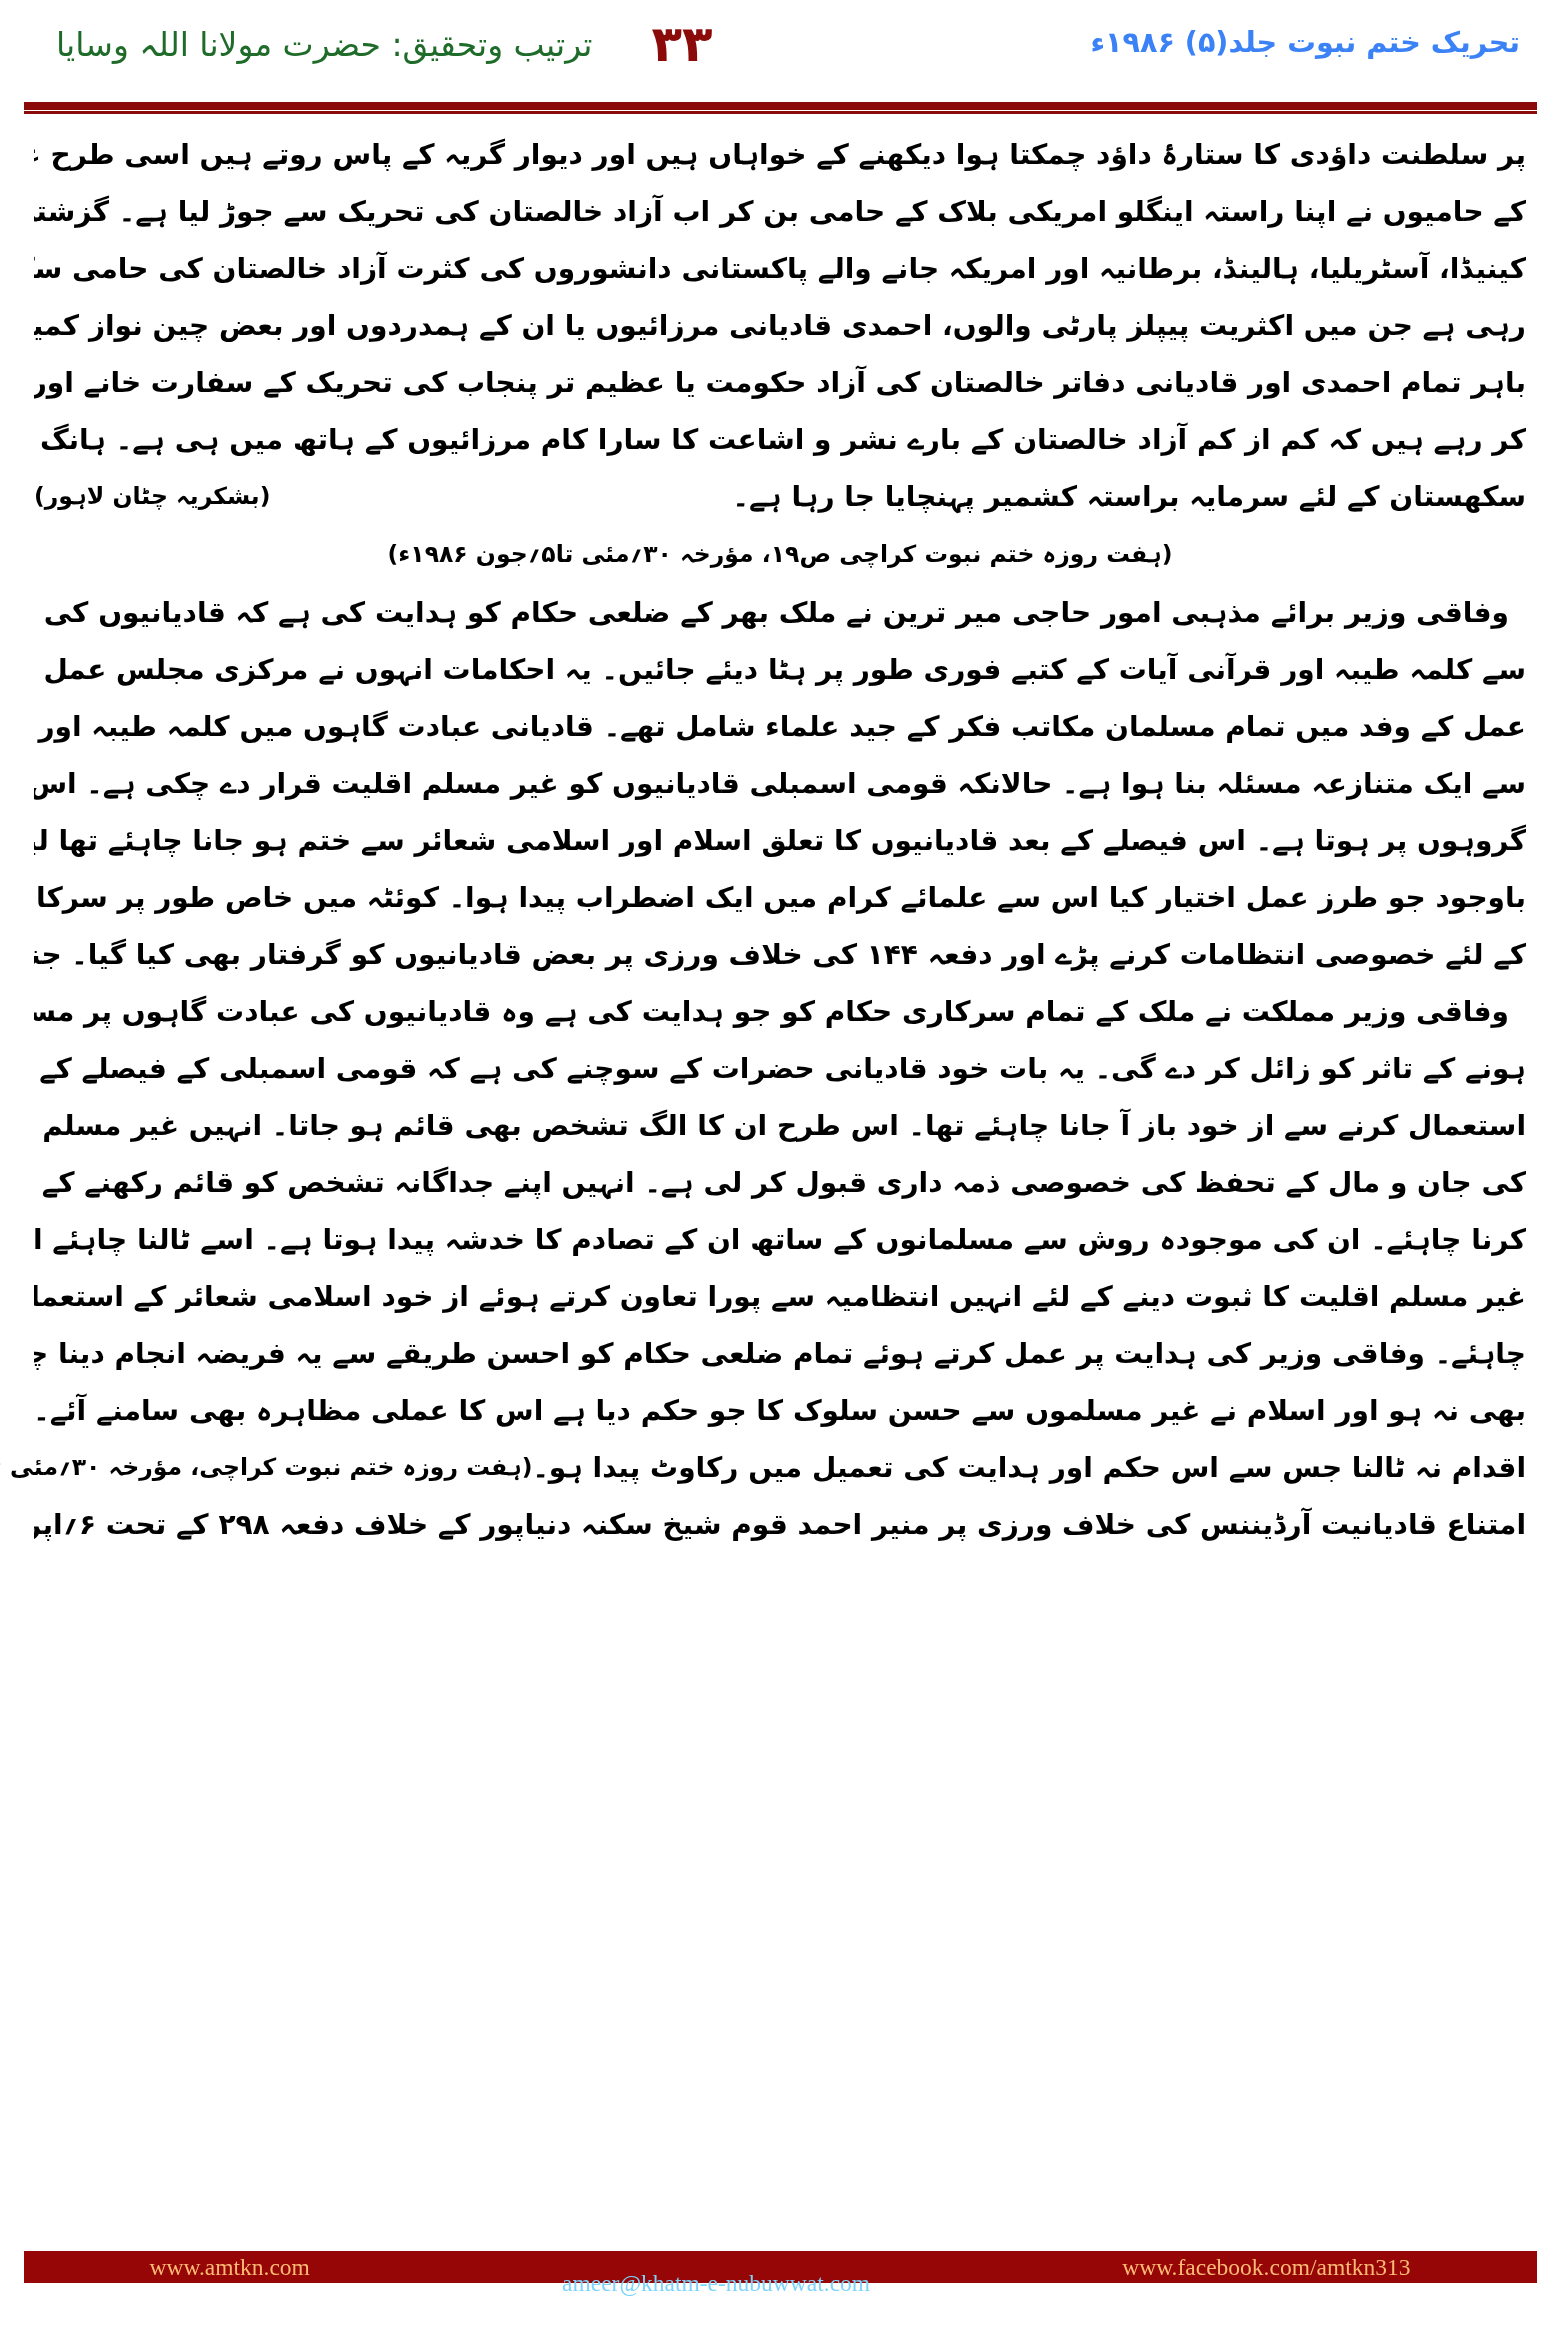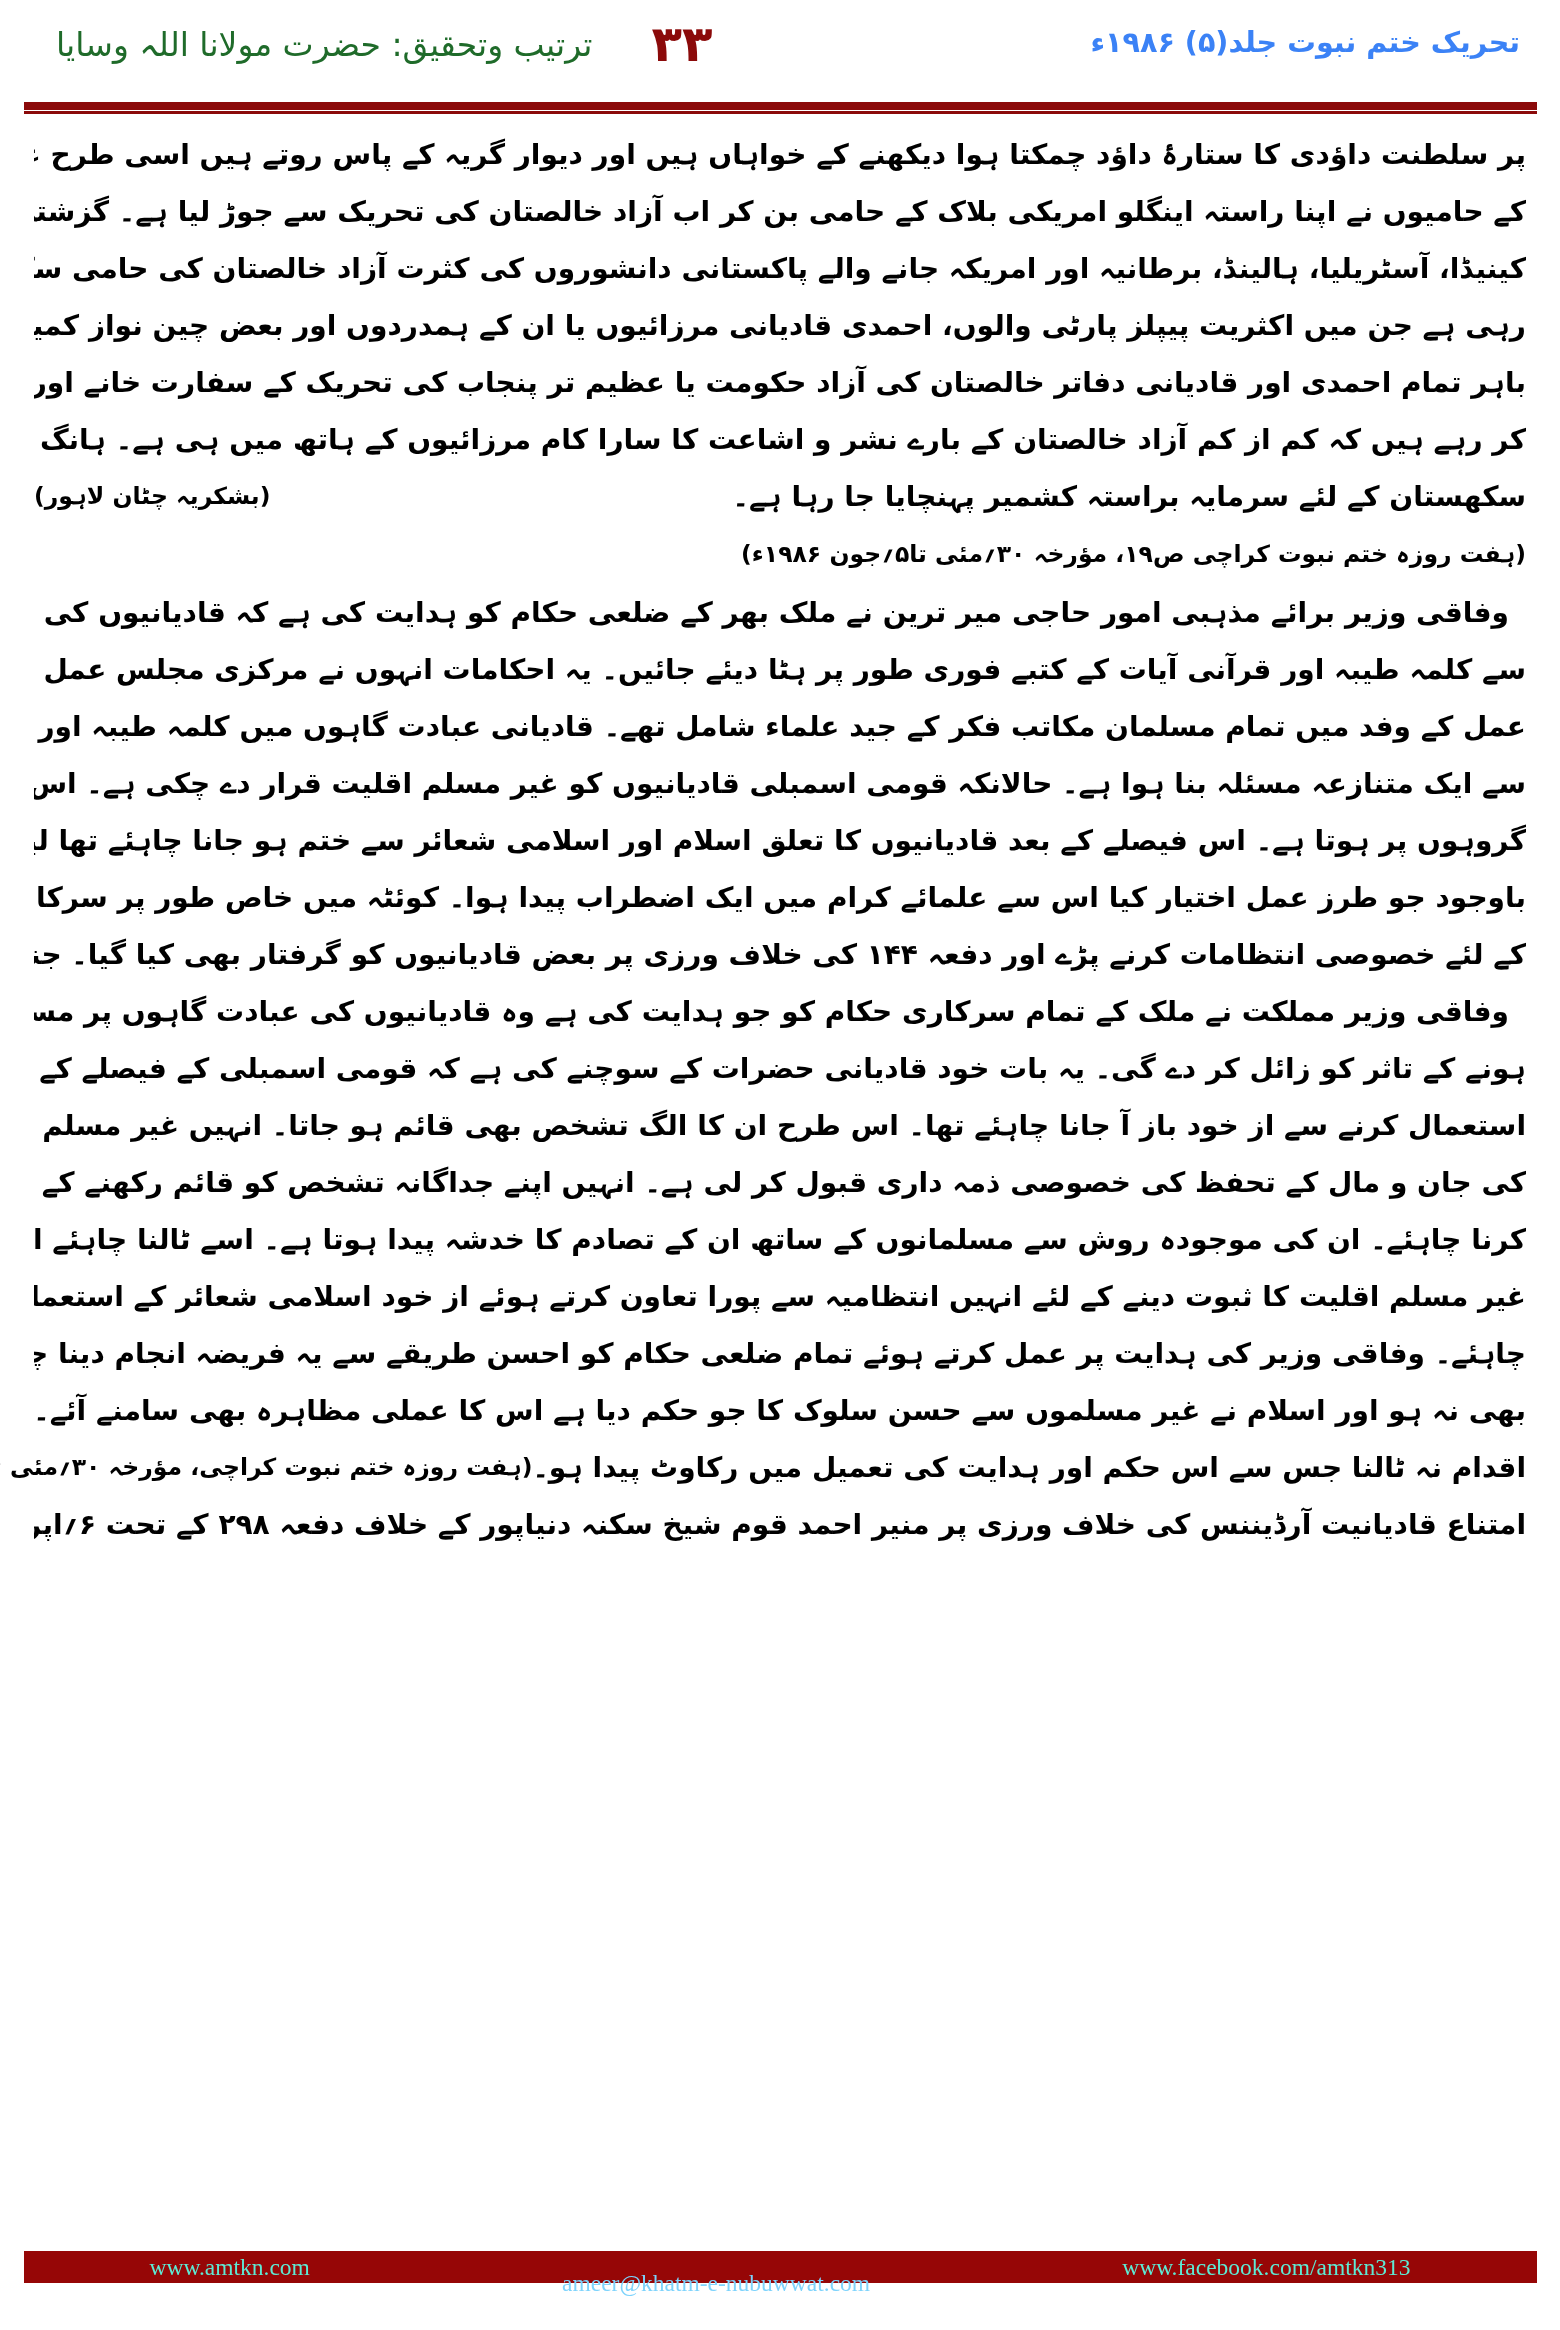--- a/index.html
+++ b/index.html
@@ -16,28 +16,28 @@
   .rule-thin { position: absolute; left: 23.5px; right: 23.5px; top: 111px; height: 2.5px; background: #8b0a0a; }
 
   .body { position: absolute; left: 34px; right: 34px; top: 126px; direction: rtl; }
   .line { height: 57px; font-size: 28px; line-height: 57px; font-weight: bold;
           white-space: nowrap; text-align: justify; text-align-last: justify; overflow: hidden; }
   .line.last { text-align-last: right; }
   .line.indent { padding-right: 17px; }
   .split { display: flex; justify-content: space-between; height: 57px; font-size: 28px;
            line-height: 57px; font-weight: bold; white-space: nowrap; }
   .cite { font-size: 23.5px; font-weight: bold; }
-  .cite-line { height: 59px; line-height: 59px; text-align: right; direction: rtl;
+  .cite-line { height: 59px; line-height: 59px; text-align: center; direction: rtl;
                font-size: 23.5px; font-weight: bold; }
   .heading { height: 71px; line-height: 71px; font-size: 37px; font-weight: bold; text-align: right; }
 
   .footer { position: absolute; left: 23.5px; right: 23.5px; top: 2251px; height: 32px;
             background: #960606; display: flex; justify-content: space-around; align-items: center;
             font-family: "Liberation Serif", serif; font-size: 23.5px; }
-  .footer .link-yellow { color: #5eead4; }
+  .footer .link-yellow { color: #fdba74; }
   .footer .link-white { color: #7dd3fc; margin-top: 32px; }
 </style>
 </head>
 <body>
 
 <div class="header">
   <div class="hdr-right">تحریک ختم نبوت جلد(۵) ۱۹۸۶ء</div>
   <div class="hdr-center">۳۳</div>
   <div class="hdr-left">ترتیب وتحقیق: حضرت مولانا اللہ وسایا</div>
   <div class="rule-thick"></div>

